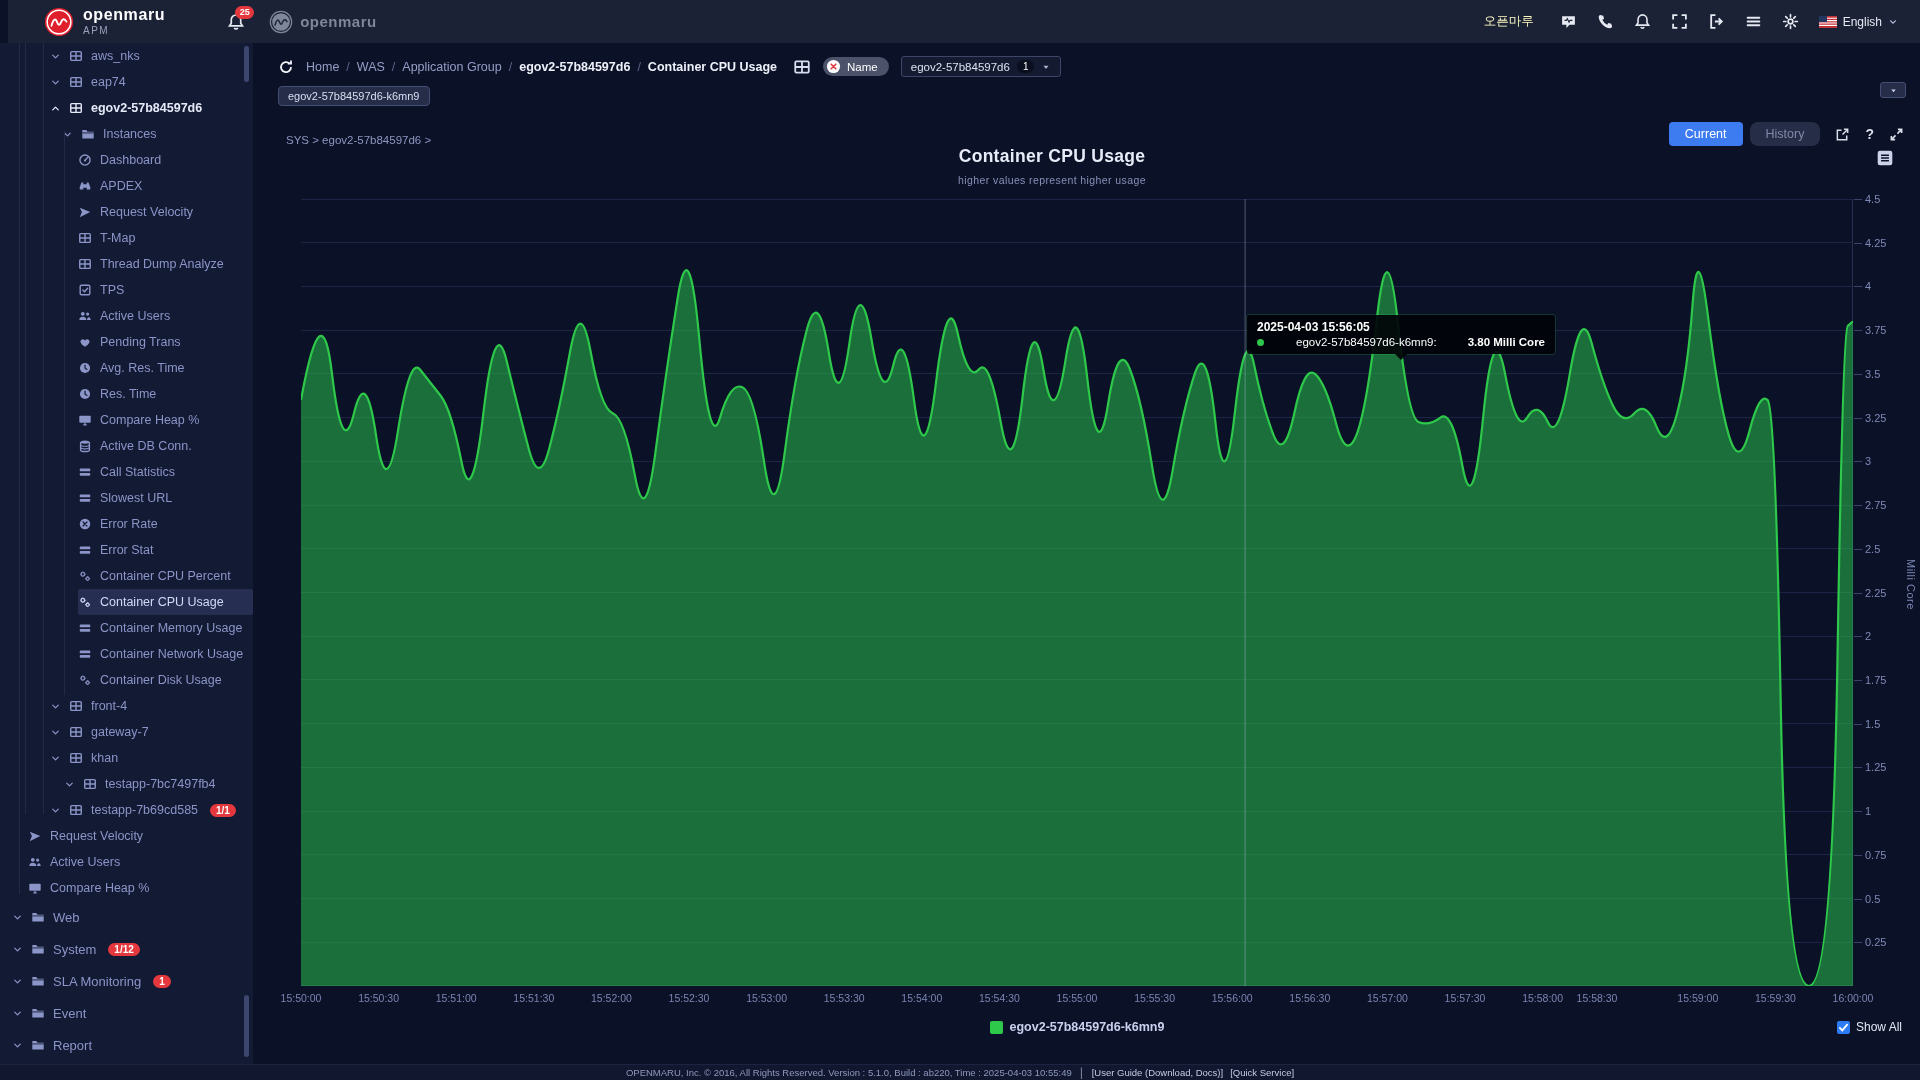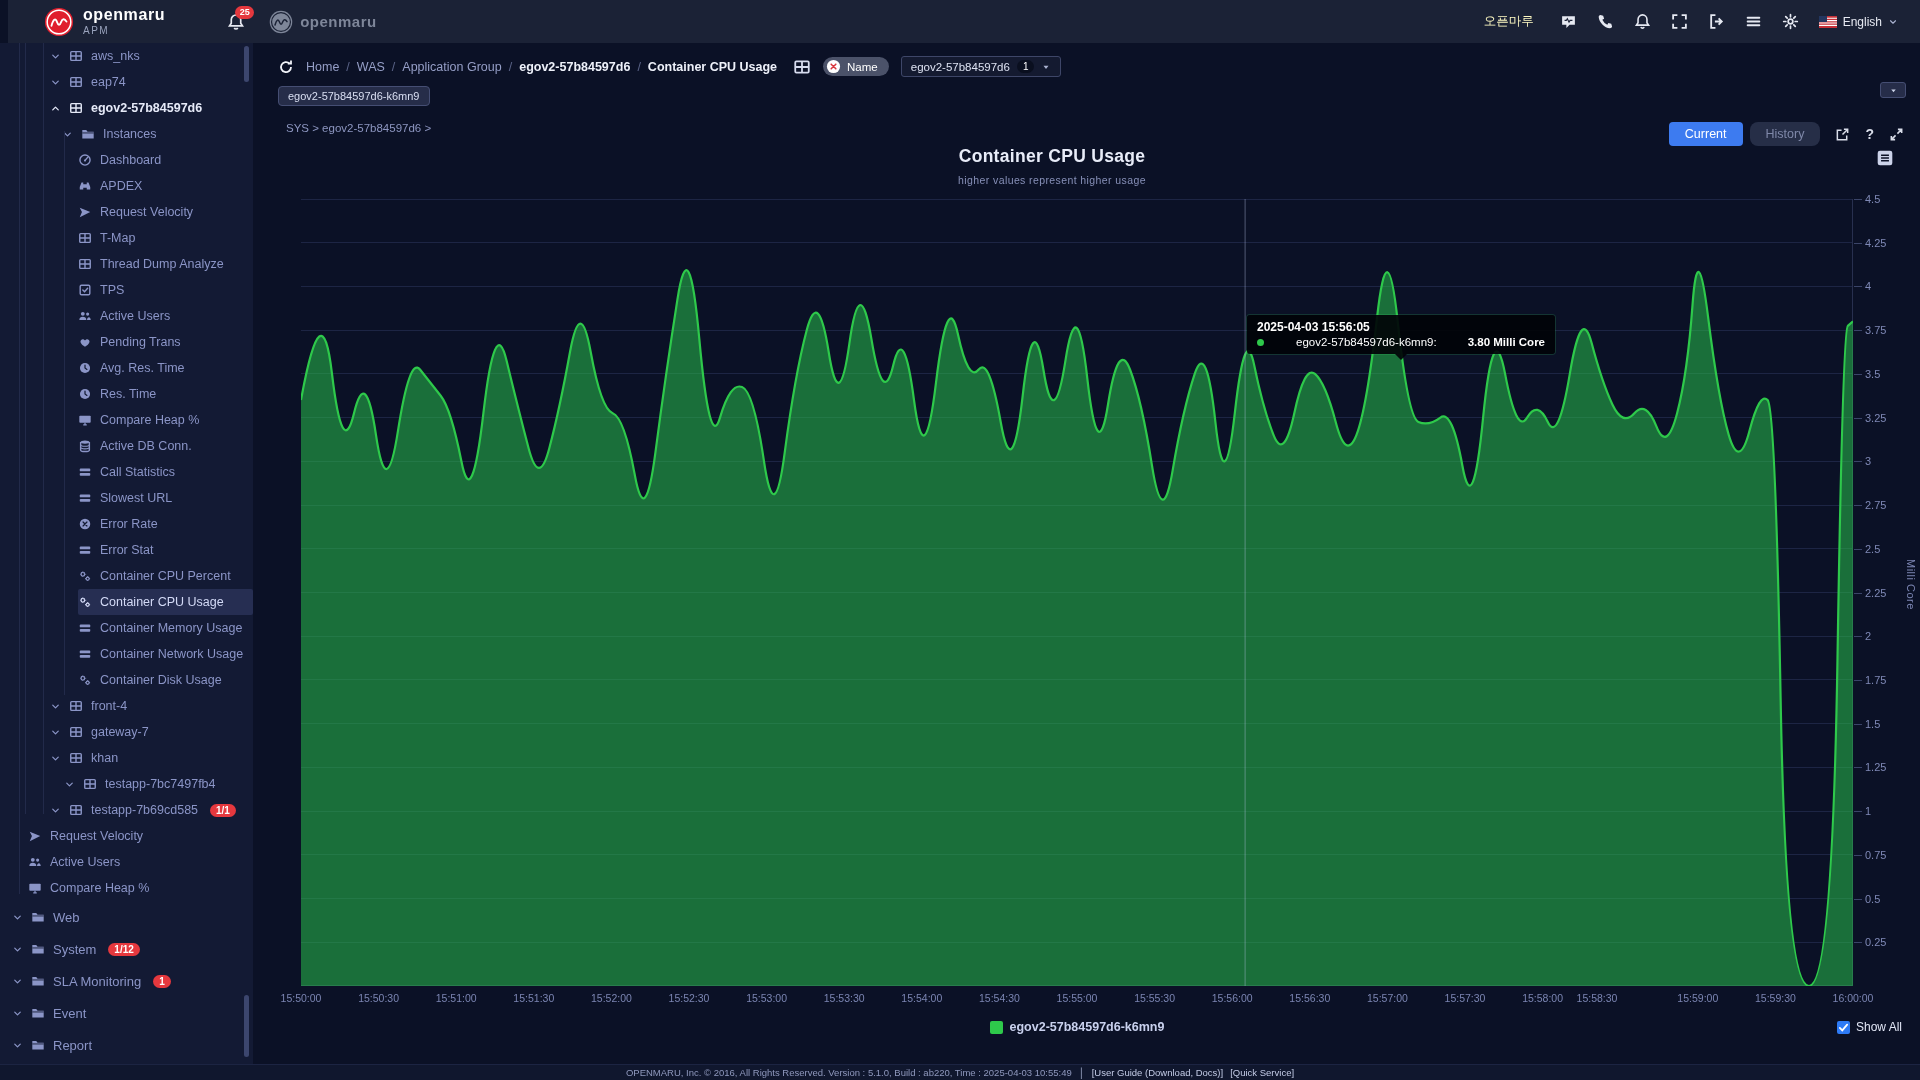--- a/index.html
+++ b/index.html
@@ -65,21 +65,21 @@
           border-radius:3px; padding:3px 9px; font-size:11.5px; color:#dde2f2; cursor:pointer; }
   .gsel .cnt { background:#0a0f1f; border-radius:8px; padding:1px 6px; font-size:10px; color:#fff; }
   .gsel .caret { width:10px; height:10px; color:#aab2d0; }
   .row2 { display:flex; margin:9px 0 0 14px; }
   .chip { background:#262d49; border:1px solid #454e73; border-radius:4px; padding:3px 9px;
           font-size:11px; color:#d9dff2; cursor:pointer; }
   .caret-btn { position:absolute; right:14px; top:39px; width:26px; height:16px; background:#262d49;
                border:1px solid #454e73; border-radius:3px; display:flex; align-items:center;
                justify-content:center; color:#cdd4ea; }
   .caret-btn .caret { width:9px; height:9px; }
-  .row3 { display:flex; align-items:flex-start; margin:16px 16px 0 22px; }
+  .row3 { display:flex; align-items:flex-end; margin:16px 16px 0 22px; }
   .sys-path { flex:1; font-size:11.5px; color:#8d96c0; }
   .actions { display:flex; align-items:center; gap:15px; }
   .btn-current { background:#3d7bf0; color:#fff; font-size:12.5px; padding:5px 16px; border-radius:4px; }
   .btn-history { background:#262e47; color:#7f88a9; font-size:12.5px; padding:5px 16px; border-radius:8px; margin-left:-8px; }
   .act-ic { width:15px; height:15px; color:#d9dde9; }
   .q-ic { font-size:14px; font-weight:bold; color:#d9dde9; }
   .chart-title { position:absolute; top:103px; left:0; right:80px; text-align:center;
                  font-size:17.5px; font-weight:bold; color:#e8ecf8; letter-spacing:.3px; }
   .chart-sub { position:absolute; top:131px; left:0; right:80px; text-align:center;
                font-size:10.5px; color:#8790b8; letter-spacing:.4px; }

